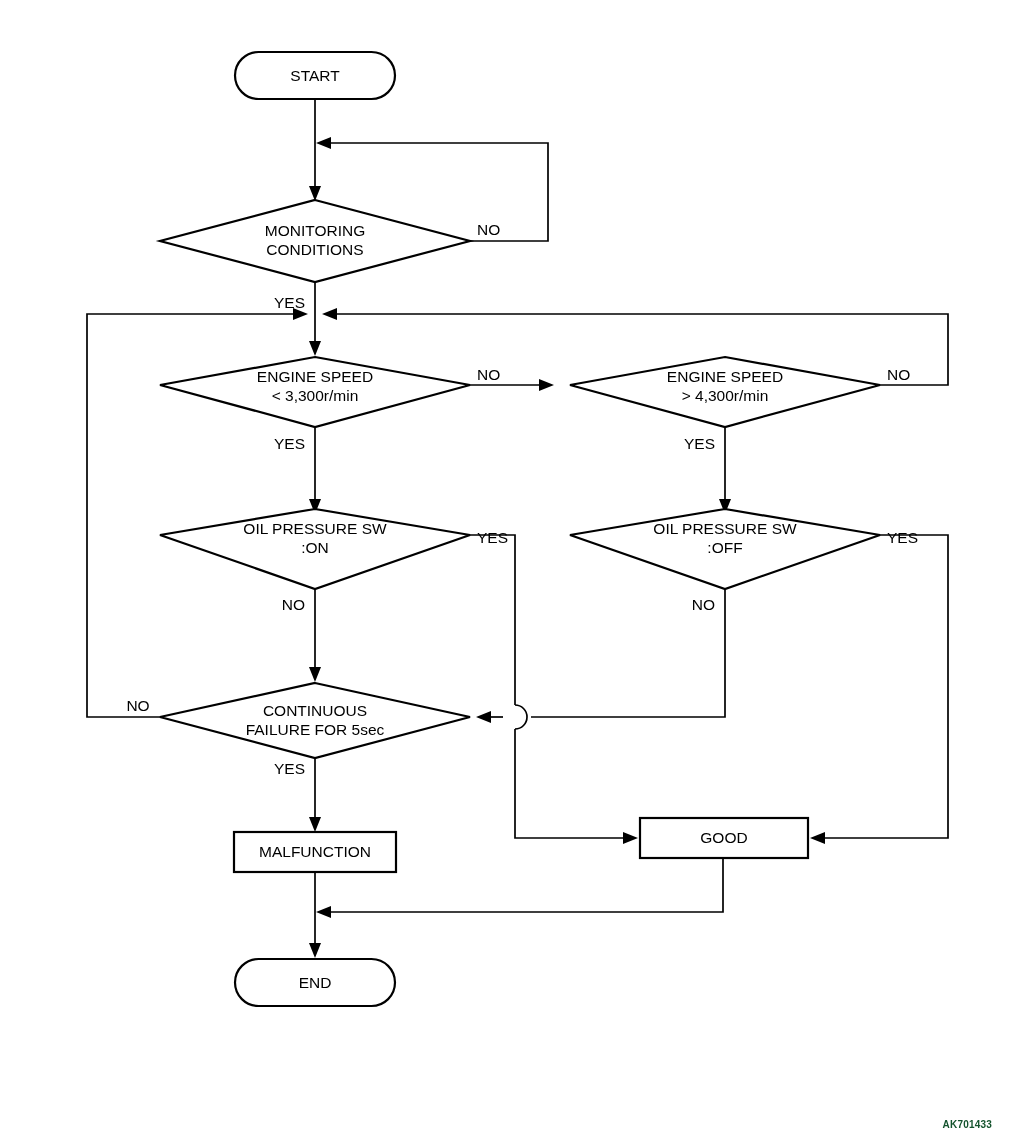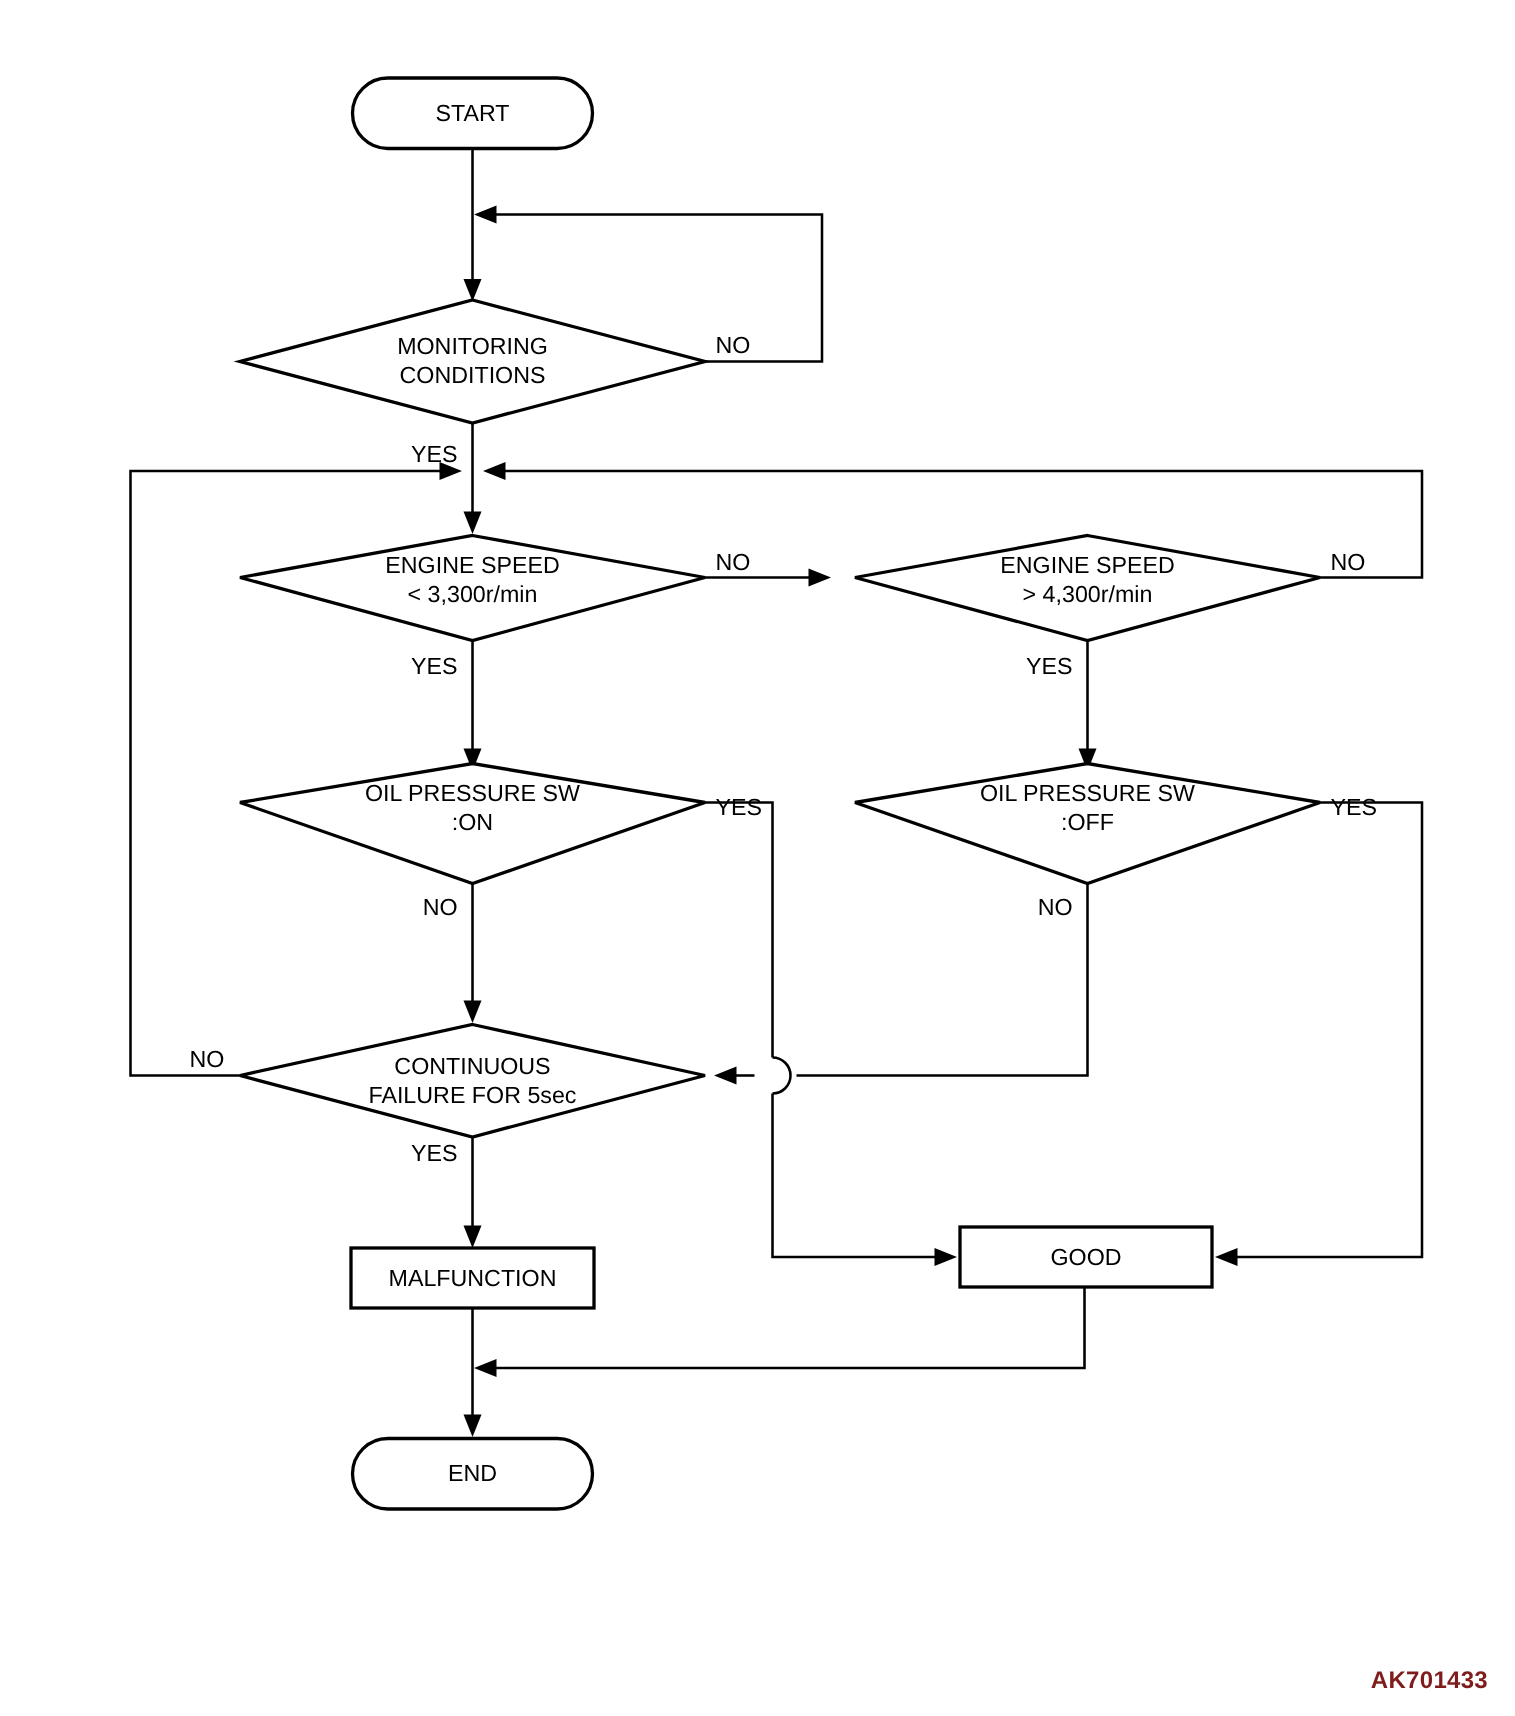--- a/index.html
+++ b/index.html
@@ -54,24 +54,24 @@
     dominant-baseline: middle;
   }
   .branch-label.lbl-left { text-anchor: end; }
   .branch-label.lbl-right { text-anchor: start; }
   .branch-label.lbl-mid { text-anchor: middle; }
   .figure-code {
     position: absolute;
     right: 18px;
     bottom: 14px;
     font-family: "Liberation Sans", sans-serif;
-    font-size: 16px;
+    font-size: 10px;
     font-weight: bold;
     letter-spacing: 0.2px;
-    color: #7f1d1d;
+    color: #14532d;
     white-space: nowrap;
   }
 </style>
 </head>
 <body>
 
 <div id="flowchart-root">
 
   <svg id="flow-svg" viewBox="0 0 1010 1144" xmlns="http://www.w3.org/2000/svg">
 

